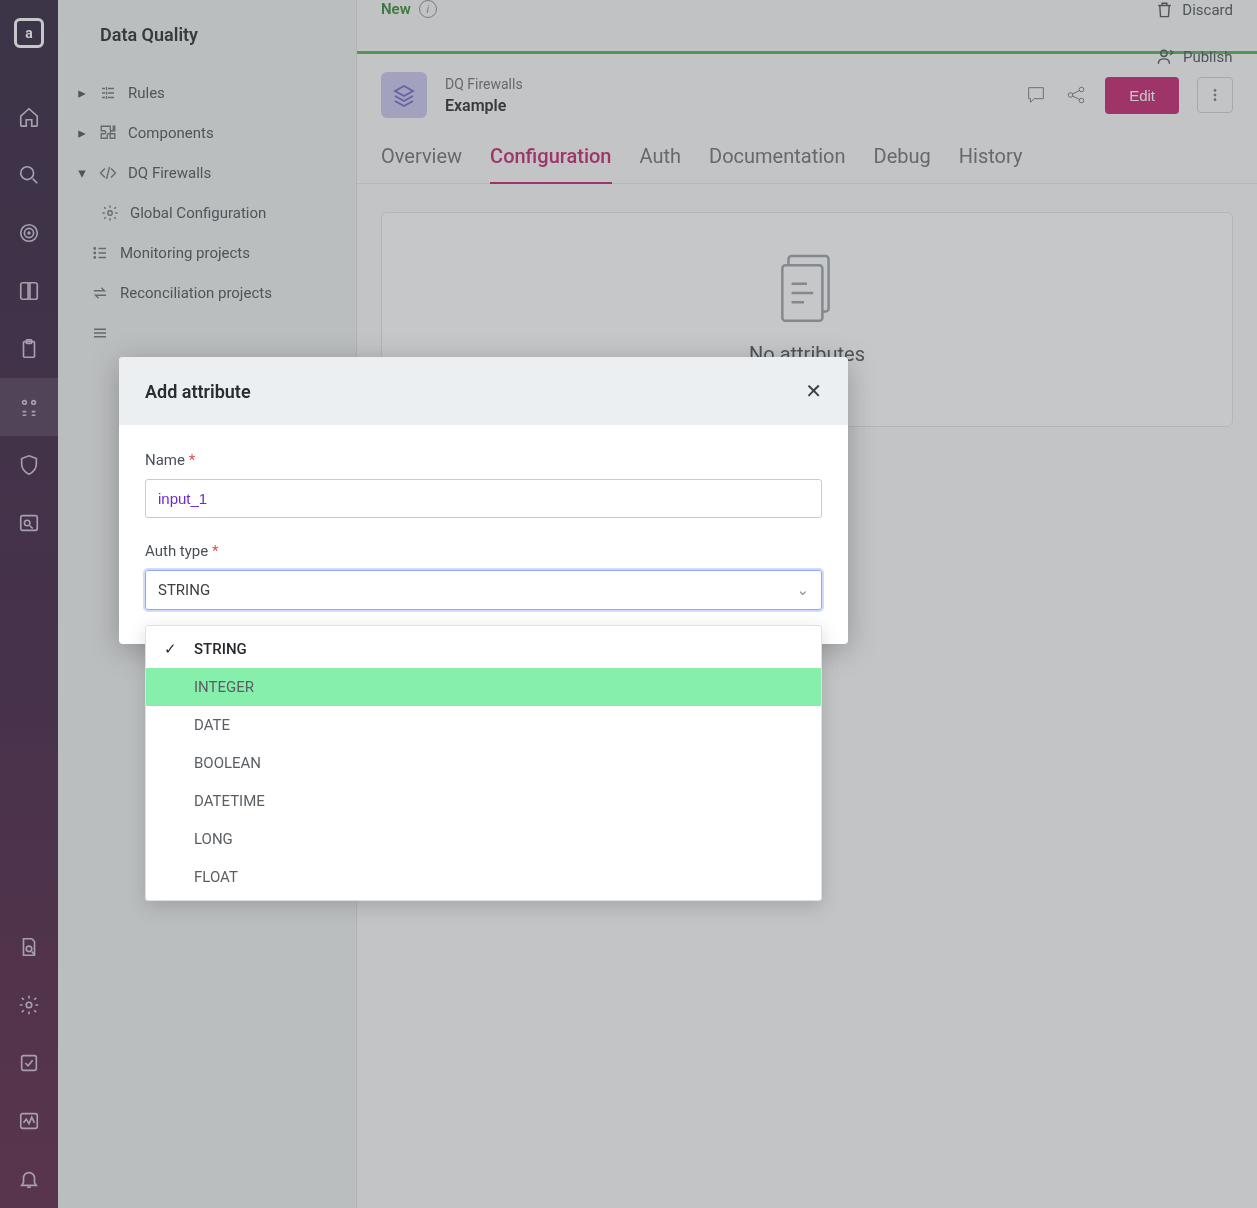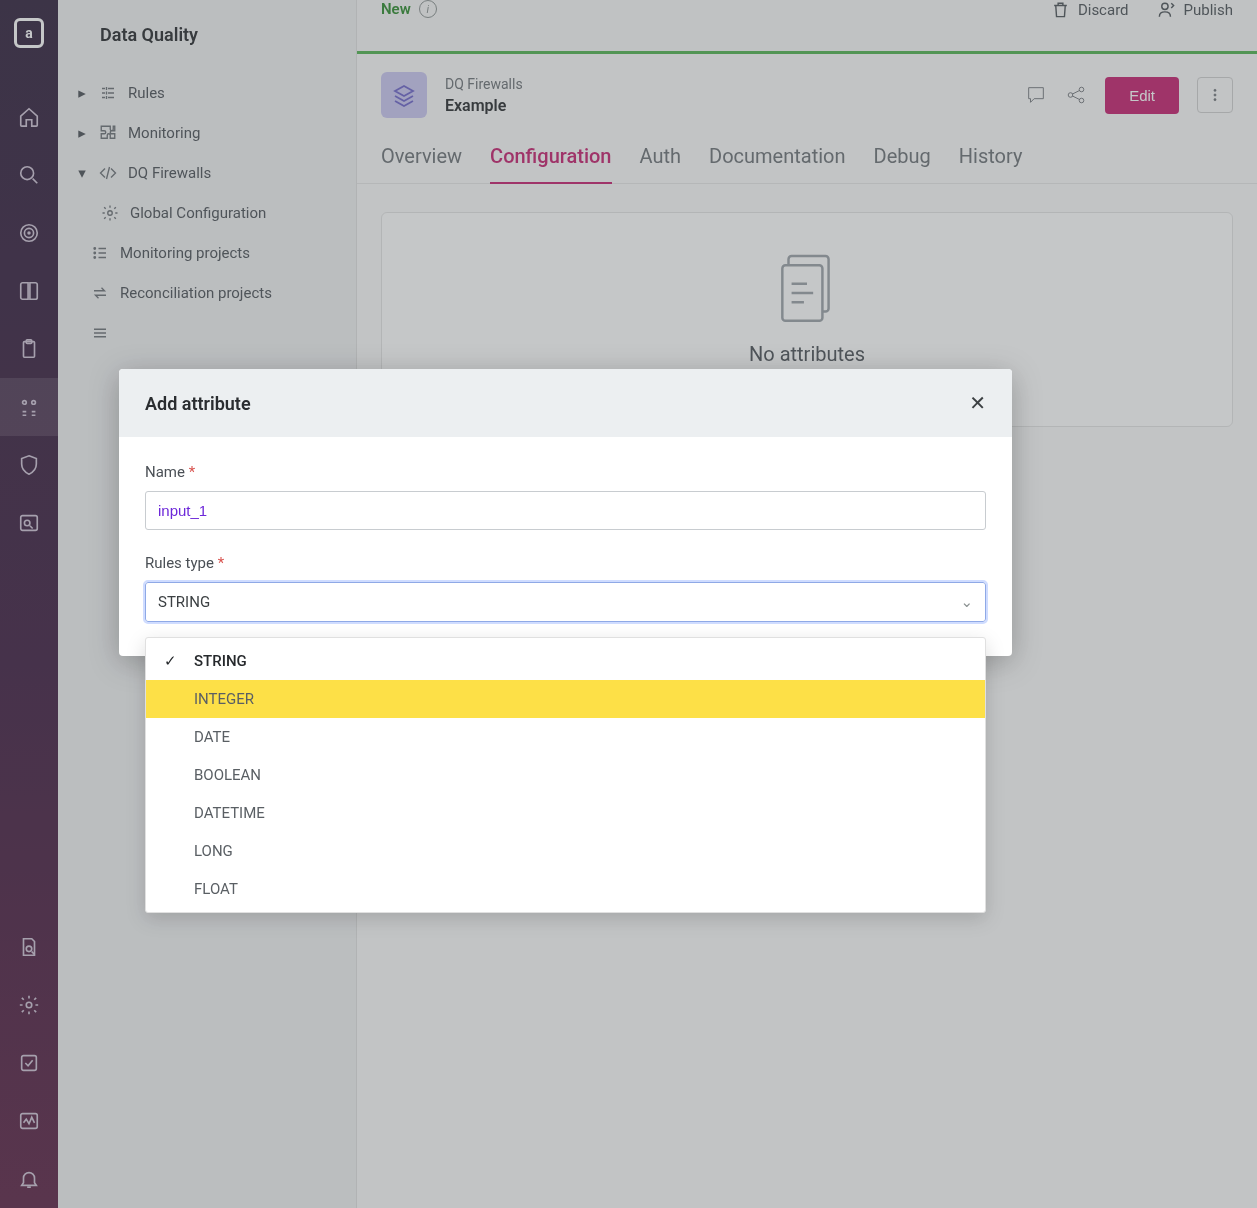--- a/index.html
+++ b/index.html
@@ -22,21 +22,21 @@
   .tree-row .chev { width: 12px; display:flex; justify-content:center; }
   .tree-row .ticon { width: 20px; height:20px; display:flex; align-items:center; justify-content:center; }
   .tree-row.sub { padding-left: 34px; }
   .tree-row svg { width: 18px; height: 18px; stroke: #6b7075; fill: none; stroke-width: 1.8; }
 
   
   .main { flex: 1; display: flex; flex-direction: column; background: #fafafa; position: relative; }
   .topbar { height: 54px; border-bottom: 3px solid #4fb34f; display:flex; align-items:flex-start; padding: 0 24px; background:#f7f8f7; }
   .topbar .new { color: #2c8a2c; font-weight:600; font-size:15px; display:flex; align-items:center; gap:8px; }
   .topbar .new .info { width:18px; height:18px; border:1.5px solid #8a9090; border-radius:50%; display:flex; align-items:center; justify-content:center; font-size:11px; color:#8a9090; font-weight:400; font-style:italic;}
-  .topbar .right { margin-left:auto; display:flex; gap:28px; align-items:center; color:#4b5056; font-size:15px;}
+  .topbar .right { margin-left:auto; display:flex; gap:28px; align-items:center; color:#4b5056; font-size:15px;flex-direction:column;}
   .topbar .right .act { display:flex; align-items:center; gap:8px; cursor:pointer;}
   .topbar svg { width:19px; height:19px; stroke:#4b5056; fill:none; stroke-width:1.8;}
 
   .header { display:flex; align-items:center; padding: 18px 24px; gap:18px; }
   .header .thumb { width:46px; height:46px; background:#c9c6f2; border-radius:6px; display:flex; align-items:center; justify-content:center;}
   .header .thumb svg { width:24px; height:24px; stroke:#6c63c9; fill:none; stroke-width:1.8;}
   .header .titles .crumb { font-size:14px; color:#6b7075; margin-bottom:4px;}
   .header .titles .title { font-size:16px; font-weight:600; color:#26292c;}
   .header .actions { margin-left:auto; display:flex; align-items:center; gap:18px;}
   .header .actions .ico { width:22px; height:22px; stroke:#6b7075; fill:none; cursor:pointer;}
@@ -47,39 +47,39 @@
   .tabs { display:flex; gap:28px; padding: 0 24px; border-bottom:1px solid #e6e6e6;}
   .tabs .tab { padding: 8px 0 14px 0; font-size:20px; color:#6b7075; cursor:pointer; }
   .tabs .tab.active { color:#c51e6d; border-bottom:2px solid #c51e6d; margin-bottom:-1px; font-weight:500;}
 
   .content { padding: 28px 24px; }
   .panel { border:1px solid #e4e4e4; border-radius:6px; background:#fff; padding: 40px 20px 60px 20px; display:flex; flex-direction:column; align-items:center; gap:12px;}
   .panel .docicon svg { width:62px; height:74px; stroke:#9aa0a6; fill:none; stroke-width:1.6;}
   .panel .empty { font-size:20px; color:#4b5056; }
 
   
-  .modal { position:absolute; left:119px; top:369px; width:893px; background:#fff; border-radius:4px; box-shadow:0 6px 30px rgba(0,0,0,0.25); }
+  .modal { position:absolute; left:119px; top:357px; width:729px; background:#fff; border-radius:4px; box-shadow:0 6px 30px rgba(0,0,0,0.25); }
   .modal-head { background:#eceff1; padding: 22px 26px; display:flex; align-items:center; justify-content:space-between; border-radius:4px 4px 0 0;}
   .modal-head .mtitle { font-size:18px; font-weight:600; color:#2a2d30;}
   .modal-head .close { cursor:pointer; color:#3c4043; font-size:20px;}
   .modal-body { padding: 26px 26px 26px 26px;}
   .field { margin-bottom: 24px; }
   .field label { display:block; font-size:15px; color:#4b5056; margin-bottom:10px;}
   .field label .req { color:#d9534f; }
   .field input.txt { width:100%; padding:10px 12px; border:1px solid #c8ccd0; border-radius:3px; font-size:15px; color:#6d28d9;}
   .field .select { width:100%; padding:10px 12px; border:1.5px solid #8fa9e6; border-radius:3px; font-size:15px; color:#3c4043; display:flex; justify-content:space-between; align-items:center; outline:2px solid #cfdcff; cursor:pointer;}
   .field .select .chev { color:#8a9090;}
   .modal-body { position:relative; }
 
   
   .dropdown { position:absolute; left:26px; width:calc(100% - 52px); top:200px; background:#fff; border:1px solid #e0e0e0; border-radius:3px; box-shadow:0 6px 20px rgba(0,0,0,0.15); padding:4px 0;}
   .dropdown .opt { padding: 10px 20px 10px 48px; font-size:15px; color:#5a5f64; cursor:pointer; position:relative;}
   .dropdown .opt.selected { color:#26292c; font-weight:500;}
   .dropdown .opt.selected::before { content:"✓"; position:absolute; left:18px; color:#26292c;}
-  .dropdown .opt.hover { background:#fde047;}
+  .dropdown .opt.hover { background:#86efac;}
 
   
   .dim { position:fixed; inset:0; background:rgba(90,94,98,0.35); z-index:5;}
   .modal, .dropdown { z-index:10; }
   .sidebar, .main, .rail { position:relative; z-index:1;}
   .modal-wrap { position:fixed; inset:0; z-index:10; pointer-events:none;}
   .modal, .dropdown { pointer-events:auto;}
 
 </style>
 </head>
@@ -181,21 +181,21 @@
         </span>
       <span>Rules</span>
     </div>
     <div class="tree-row">
       <span class="chev">▸</span>
       <span class="ticon">
           <svg viewBox="0 0 24 24">
             <path d="M9 3h6v4a2 2 0 0 0 4 0V3h2v6h-4a2 2 0 0 0 0 4h4v6h-6v-4a2 2 0 0 0-4 0v4H3v-6h4a2 2 0 0 0 0-4H3V3z"></path>
           </svg>
         </span>
-      <span>Monitoring</span>
+      <span>Components</span>
     </div>
     <div class="tree-row">
       <span class="chev">▾</span>
       <span class="ticon">
           <svg viewBox="0 0 24 24">
             <path d="M8 6l-6 6 6 6M16 6l6 6-6 6M14 4l-4 16"></path>
           </svg>
         </span>
       <span>DQ Firewalls</span>
     </div>
@@ -321,21 +321,21 @@
     <div class="modal-head">
       <div class="mtitle">Add attribute</div>
       <div class="close">✕</div>
     </div>
     <div class="modal-body">
       <div class="field">
         <label><span>Name</span> <span class="req">*</span></label>
         <input class="txt" type="text" value="input_1" style="">
       </div>
       <div class="field" style="margin-bottom:8px;">
-        <label><span>Rules type</span> <span class="req">*</span></label>
+        <label><span>Auth type</span> <span class="req">*</span></label>
         <div class="select">
           <span>STRING</span>
           <span class="chev">⌄</span>
         </div>
       </div>
 
       <div class="dropdown">
         <div class="opt selected">STRING</div>
         <div class="opt hover">INTEGER</div>
         <div class="opt">DATE</div>

